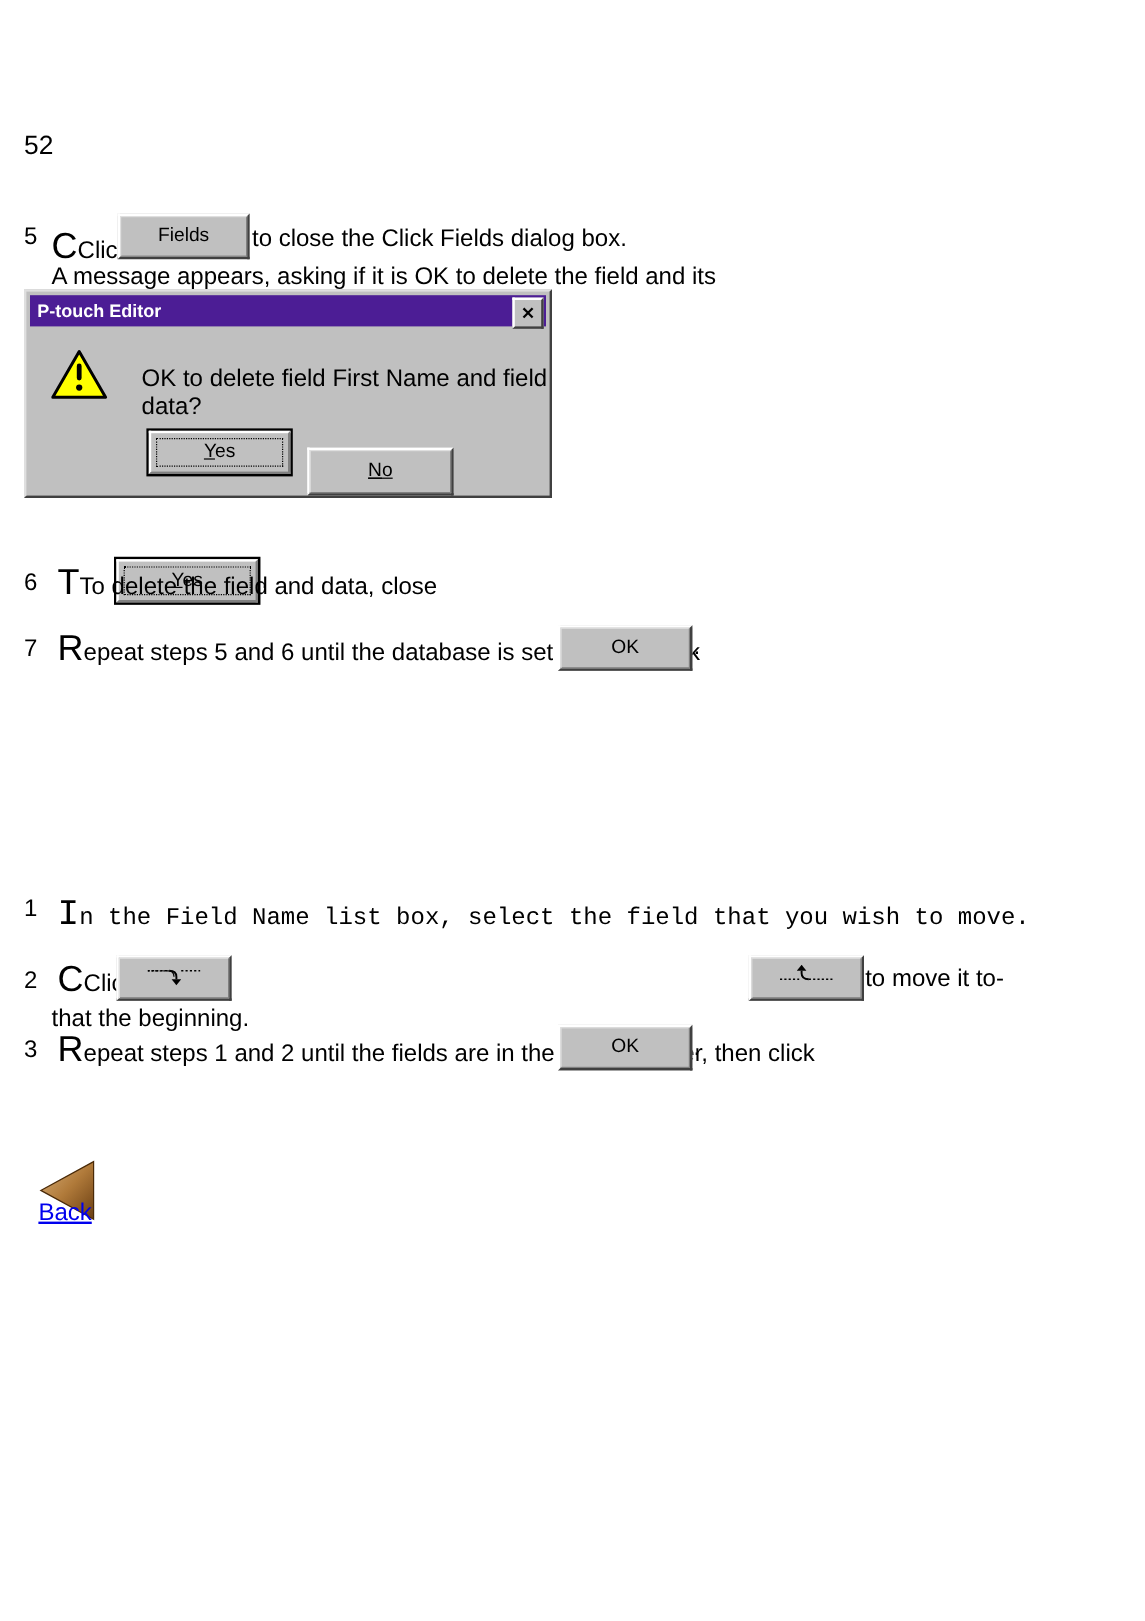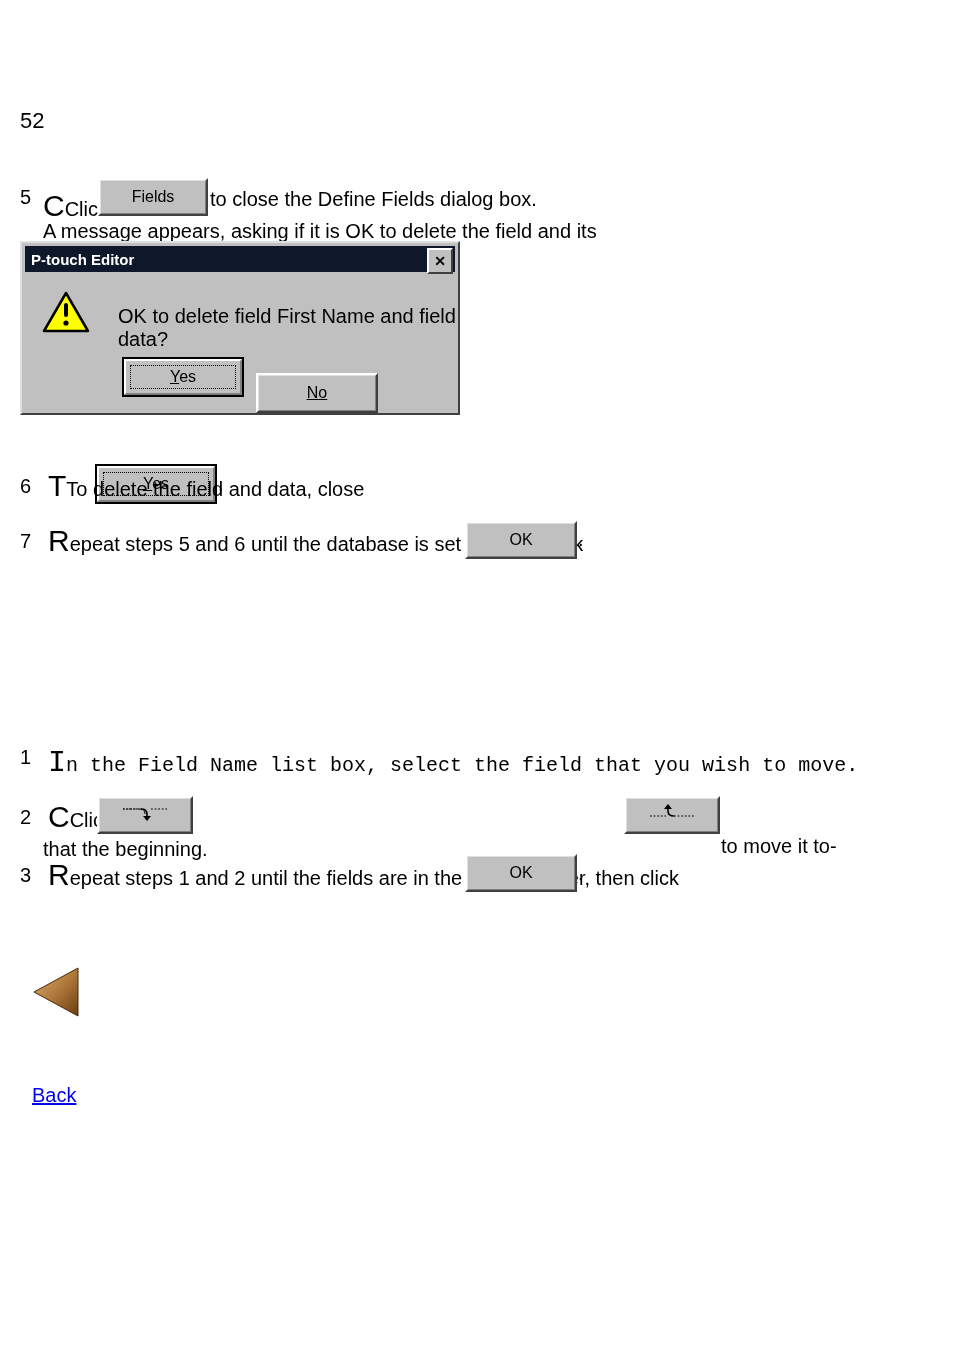--- a/index.html
+++ b/index.html
@@ -71,21 +71,21 @@
     background: #c0c0c0;
     border-top: 2px solid #dfdfdf;
     border-left: 2px solid #dfdfdf;
     border-right: 2px solid #404040;
     border-bottom: 2px solid #404040;
   }
   .dialog .titlebar {
     position: absolute;
     left: 3px; right: 3px; top: 3px;
     height: 26px;
-    background: #0f172a;
+    background: #4c1d95;
     display: flex;
     align-items: center;
     padding-left: 6px;
     color: #ffffff;
     font-family: "MS Sans Serif", Tahoma, Arial, sans-serif;
     font-weight: bold;
     font-size: 15px;
   }
   .dialog .title-close {
     position:absolute;
@@ -136,21 +136,21 @@
   <span class="num" style="left:20px; top:186px;" data-name="step-5-number">5</span>
   <span class="para" style="left:43px; top:186px;" data-name="step-5-text-a">
     <span class="cap-letter" data-name="step-5-cap">C</span><span data-name="step-5-text-a-inner">Click </span>
   </span>
 
   <div class="win-button" style="left:98px; top:178px; width:106px; height:34px;" data-name="close-button">
     <div class="win-button-inner"></div>
     <span data-name="close-button-label">Fields</span>
   </div>
 
-  <span class="para" style="left:210px; top:186px;" data-name="step-5-text-b"> to close the Define Fields dialog box.</span>
+  <span class="para" style="left:210px; top:186px;" data-name="step-5-text-b"> to close the Click Fields dialog box.</span>
 
   <span class="para" style="left:43px; top:218px; width:560px;" data-name="step-6-text">A message appears, asking if it is OK to delete the field and its data.</span>
 
   <div class="dialog" style="left:20px; top:241px; width:436px; height:170px;" data-name="confirm-dialog">
     <div class="titlebar" data-name="dialog-titlebar">
       <span data-name="dialog-title">P-touch Editor</span>
     </div>
     <div class="title-close" data-name="dialog-close-button">
       <span data-name="close-icon">✕</span>
     </div>
@@ -266,21 +266,21 @@
     <span data-name="arrow-up-left-icon">
       <svg width="44" height="18" viewBox="0 0 44 18">
         <line x1="0" y1="12" x2="16" y2="12" stroke="#000" stroke-dasharray="1.8 1.8" stroke-width="1.2"></line>
         <path d="M24 12 C 20 12 18 10 18 7 L18 5" stroke="#000" stroke-width="1.6" fill="none"></path>
         <polygon points="14,5 22,5 18,0" fill="#000"></polygon>
         <line x1="24" y1="12" x2="44" y2="12" stroke="#000" stroke-dasharray="1.8 1.8" stroke-width="1.2"></line>
       </svg>
     </span>
   </div>
 
-  <span class="para" style="left:721px; top:833px;" data-name="order-step-2-text-c"> to move it to-</span>
+  <span class="para" style="left:721px; top:803px;" data-name="order-step-2-text-c"> to move it to-</span>
 
   <span class="para" style="left:43px; top:836px;" data-name="order-step-2-text-d">that the beginning.</span>
 
   <div style="position:absolute; left:20px; top:858px; display:flex; align-items:center; gap:6px;" data-name="order-step-3">
     <span style="font-size:20px; width:22px;" data-name="order-step-3-num">3</span>
     <span style="font-size:20px;" data-name="order-step-3-text">
       <span class="cap-letter">R</span><span>epeat steps </span><span>1</span><span> and </span><span>2</span><span> until the fields are in the desired order, then click </span>
     </span>
   </div>
   <div class="win-button" style="left:465px; top:854px; width:108px; height:34px;" data-name="ok-button-order3">
@@ -294,15 +294,15 @@
       <defs>
         <linearGradient id="g1" x1="0" y1="0" x2="1" y2="1">
           <stop offset="0" stop-color="#d9b07a"></stop>
           <stop offset="0.5" stop-color="#b07a3a"></stop>
           <stop offset="1" stop-color="#6a3e12"></stop>
         </linearGradient>
       </defs>
       <polygon points="50,4 50,52 6,28" fill="url(#g1)" stroke="#4a2a08" stroke-width="1"></polygon>
     </svg>
   </div>
-  <a class="nav-link" style="left:32px; top:1084px;" href="#" data-name="nav-back-link">Back</a>
+  <a class="nav-link" style="left:32px; top:1000px;" href="#" data-name="nav-back-link">Back</a>
 
 </div>
 
 </body></html>

